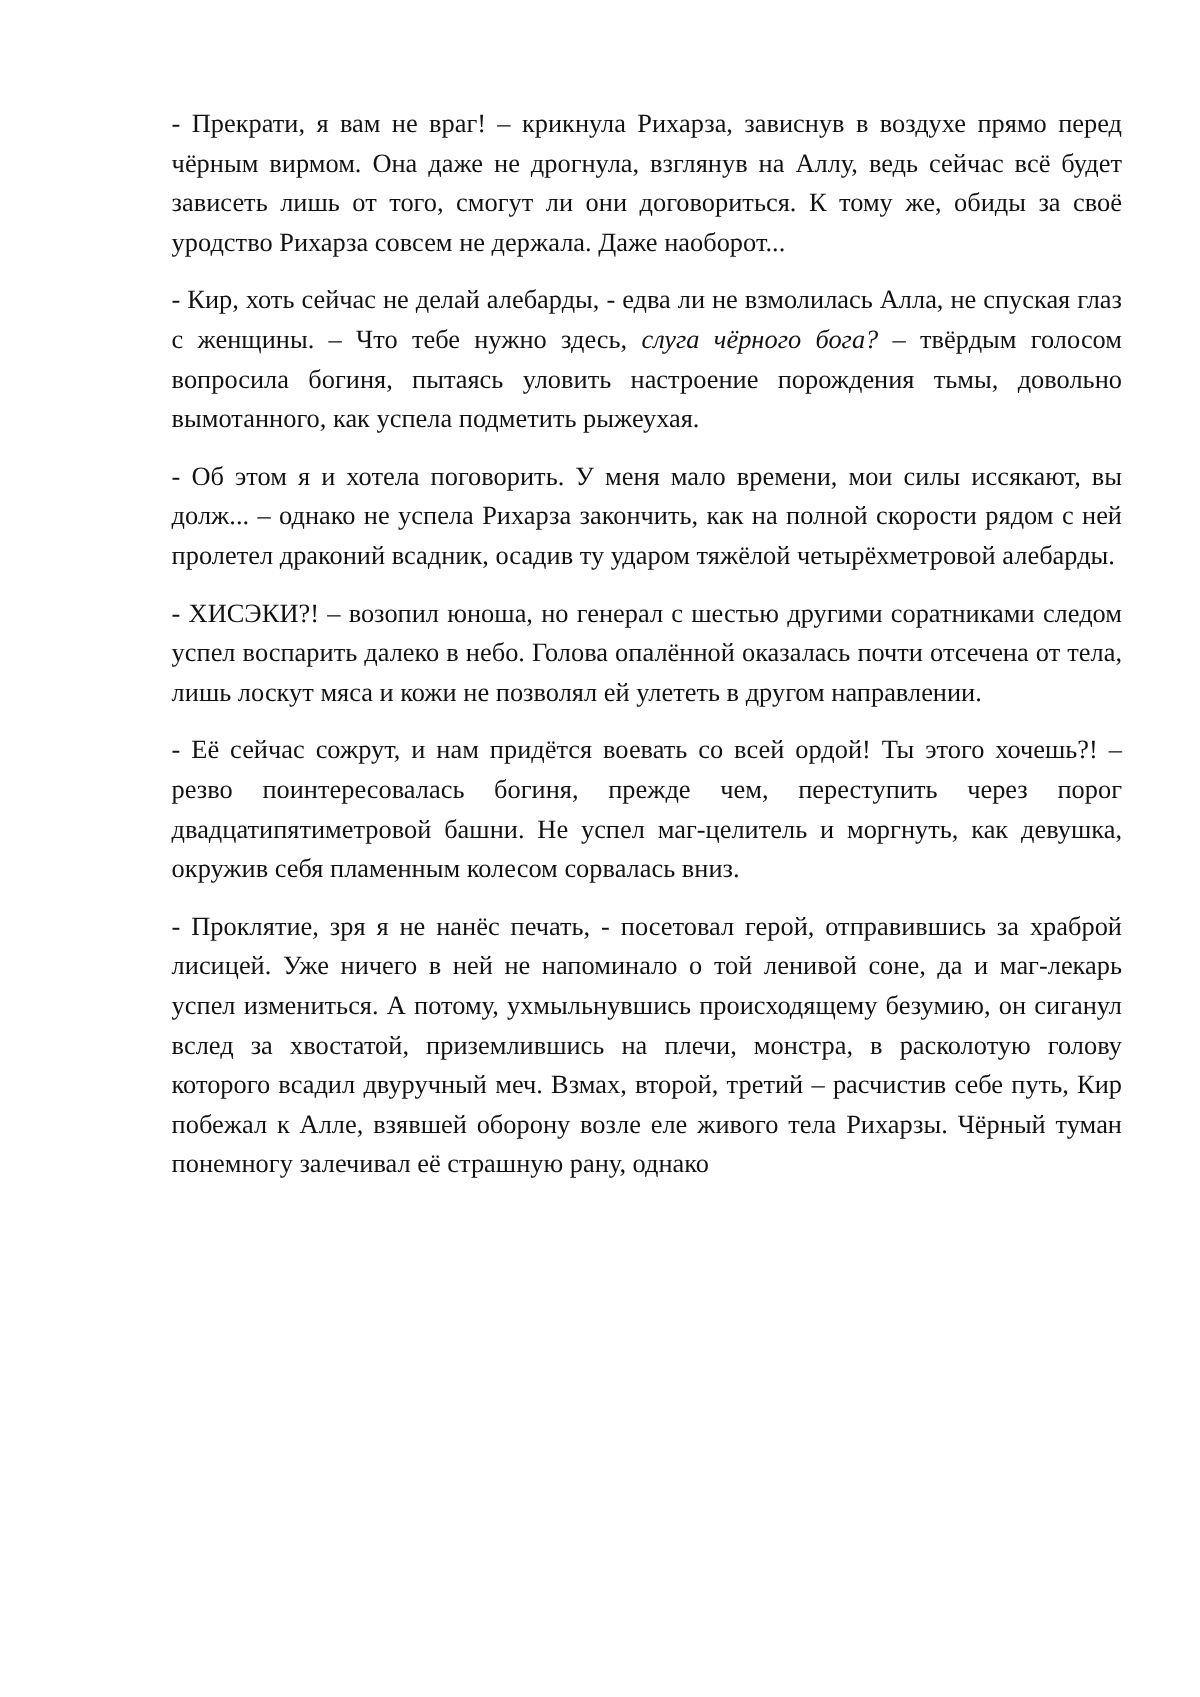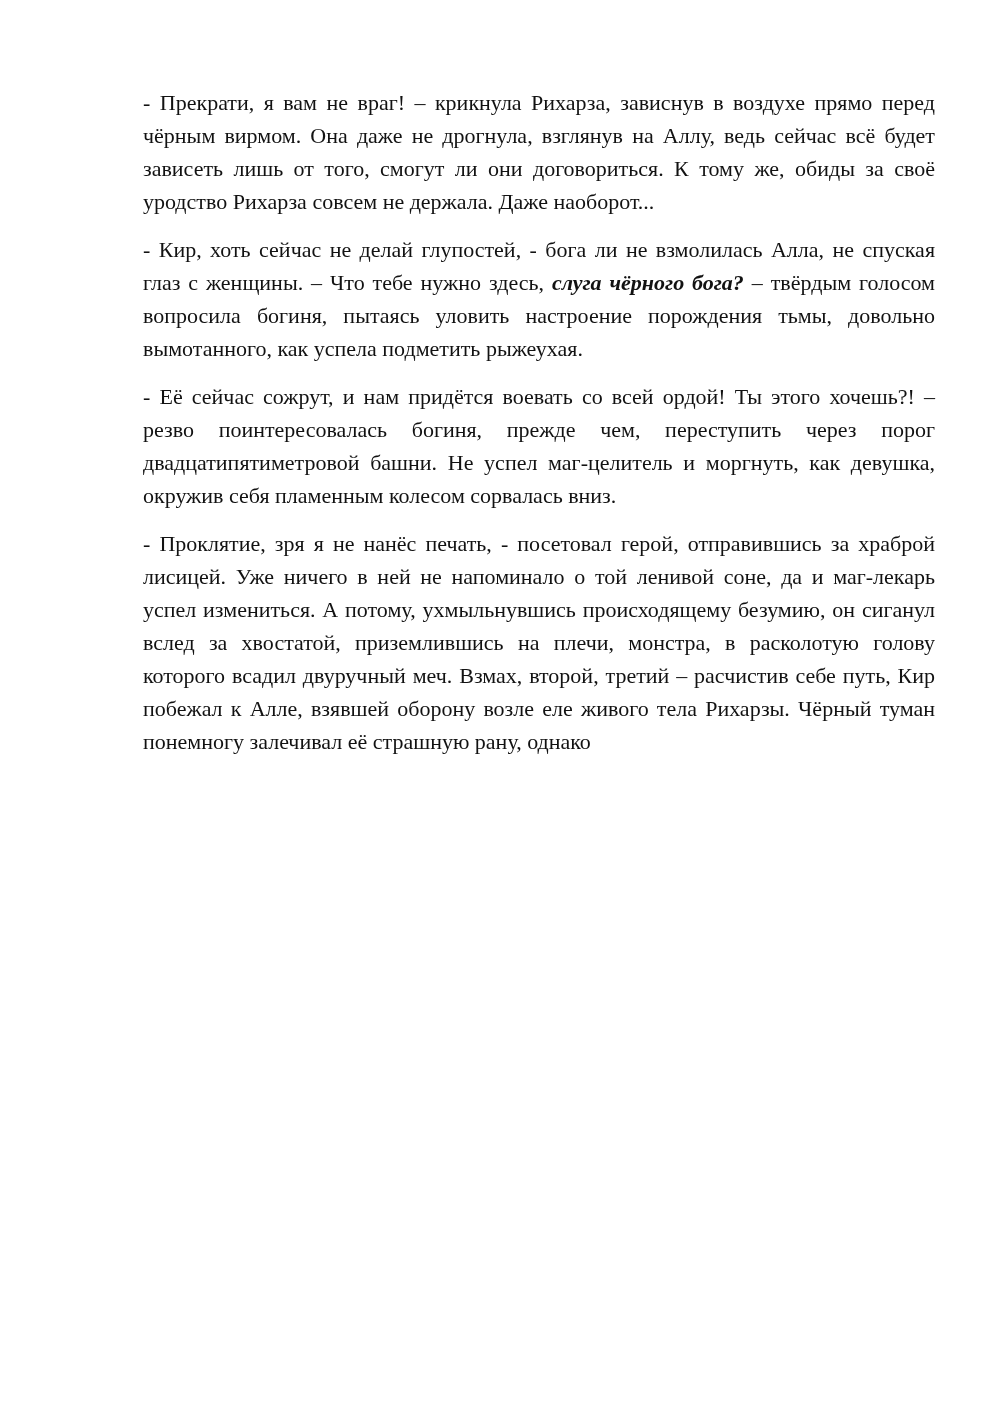--- a/index.html
+++ b/index.html
@@ -23,39 +23,41 @@
     font-size: 22px;
     line-height: 33px;
     color: #121212;
     text-align: justify;
   }
   .content p {
     margin: 0 0 15px 0;
     padding: 0;
   }
   .content .bi {
-    font-weight: bold;
+    font-weight: normal;
     font-style: italic;
   }
   .page-number {
     position: absolute;
     top: 1303px;
     left: 143px;
     width: 792px;
     text-align: center;
     font-family: "DejaVu Sans", sans-serif;
     font-size: 20px;
     line-height: 22px;
     color: #0f172a;
   }
 </style>
 </head>
 <body>
 
 <div class="page">
   <div class="content" id="paragraphs">
       <p><span>- Прекрати, я вам не враг! – крикнула Рихарза, зависнув в воздухе прямо перед чёрным вирмом. Она даже не дрогнула, взглянув на Аллу, ведь сейчас всё будет зависеть лишь от того, смогут ли они договориться. К тому же, обиды за своё уродство Рихарза совсем не держала. Даже наоборот...</span></p>
-      <p><span>- Кир, хоть сейчас не делай глупостей, - бога ли не взмолилась Алла, не спуская глаз с женщины. – Что тебе нужно здесь, </span><span class="bi">слуга чёрного бога?</span><span> – твёрдым голосом вопросила богиня, пытаясь уловить настроение порождения тьмы, довольно вымотанного, как успела подметить рыжеухая.</span></p>
+      <p><span>- Кир, хоть сейчас не делай алебарды, - едва ли не взмолилась Алла, не спуская глаз с женщины. – Что тебе нужно здесь, </span><span class="bi">слуга чёрного бога?</span><span> – твёрдым голосом вопросила богиня, пытаясь уловить настроение порождения тьмы, довольно вымотанного, как успела подметить рыжеухая.</span></p>
+      <p><span>- Об этом я и хотела поговорить. У меня мало времени, мои силы иссякают, вы долж... – однако не успела Рихарза закончить, как на полной скорости рядом с ней пролетел драконий всадник, осадив ту ударом тяжёлой четырёхметровой алебарды.</span></p>
+      <p><span>- ХИСЭКИ?! – возопил юноша, но генерал с шестью другими соратниками следом успел воспарить далеко в небо. Голова опалённой оказалась почти отсечена от тела, лишь лоскут мяса и кожи не позволял ей улететь в другом направлении.</span></p>
       <p><span>- Её сейчас сожрут, и нам придётся воевать со всей ордой! Ты этого хочешь?! – резво поинтересовалась богиня, прежде чем, переступить через порог двадцатипятиметровой башни. Не успел маг-целитель и моргнуть, как девушка, окружив себя пламенным колесом сорвалась вниз.</span></p>
       <p><span>- Проклятие, зря я не нанёс печать, - посетовал герой, отправившись за храброй лисицей. Уже ничего в ней не напоминало о той ленивой соне, да и маг-лекарь успел измениться. А потому, ухмыльнувшись происходящему безумию, он сиганул вслед за хвостатой, приземлившись на плечи, монстра, в расколотую голову которого всадил двуручный меч. Взмах, второй, третий – расчистив себе путь, Кир побежал к Алле, взявшей оборону возле еле живого тела Рихарзы. Чёрный туман понемногу залечивал её страшную рану, однако</span></p>
     </div>
   <div class="page-number">92</div>
 </div>
 
 </body></html>

